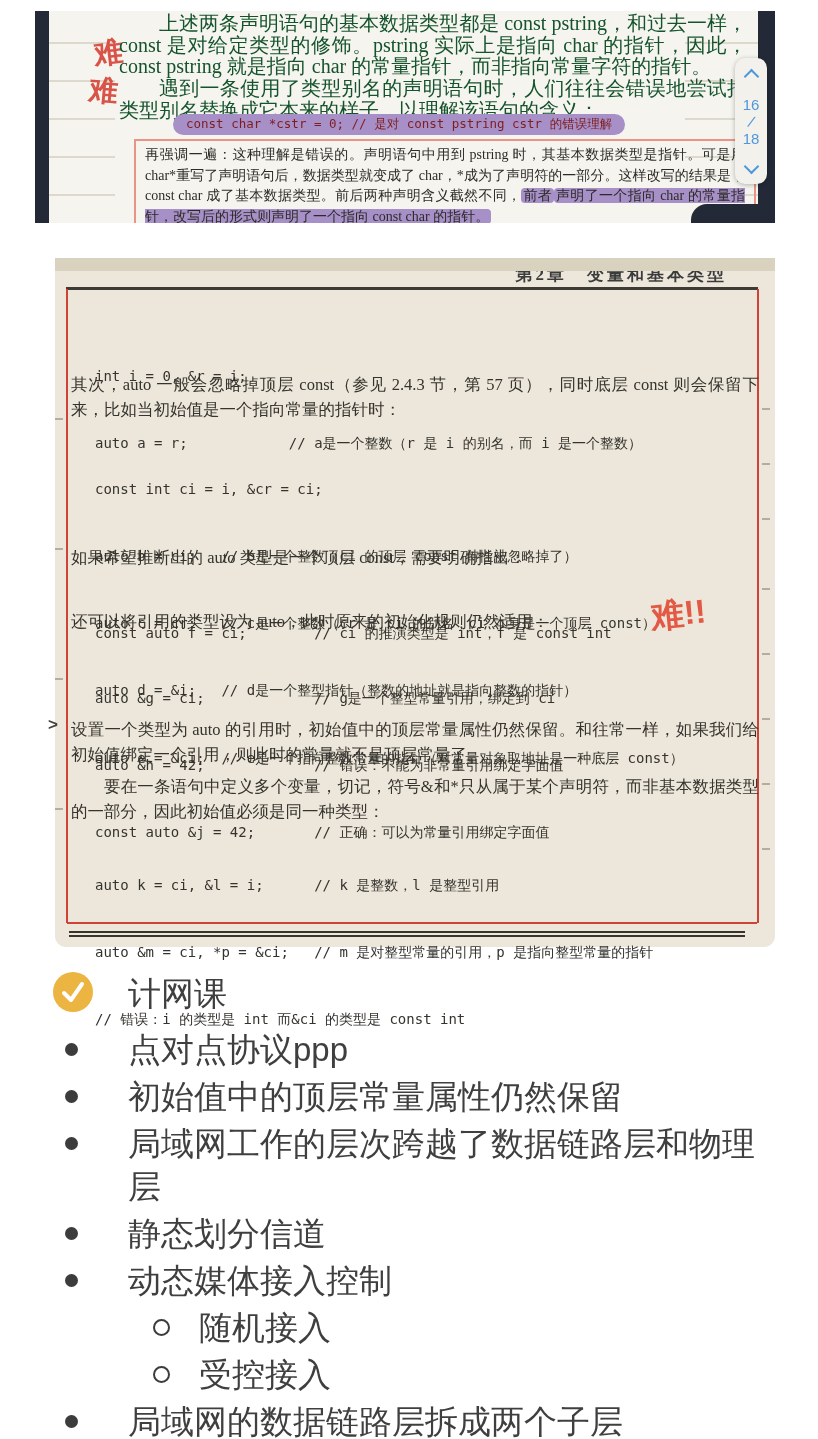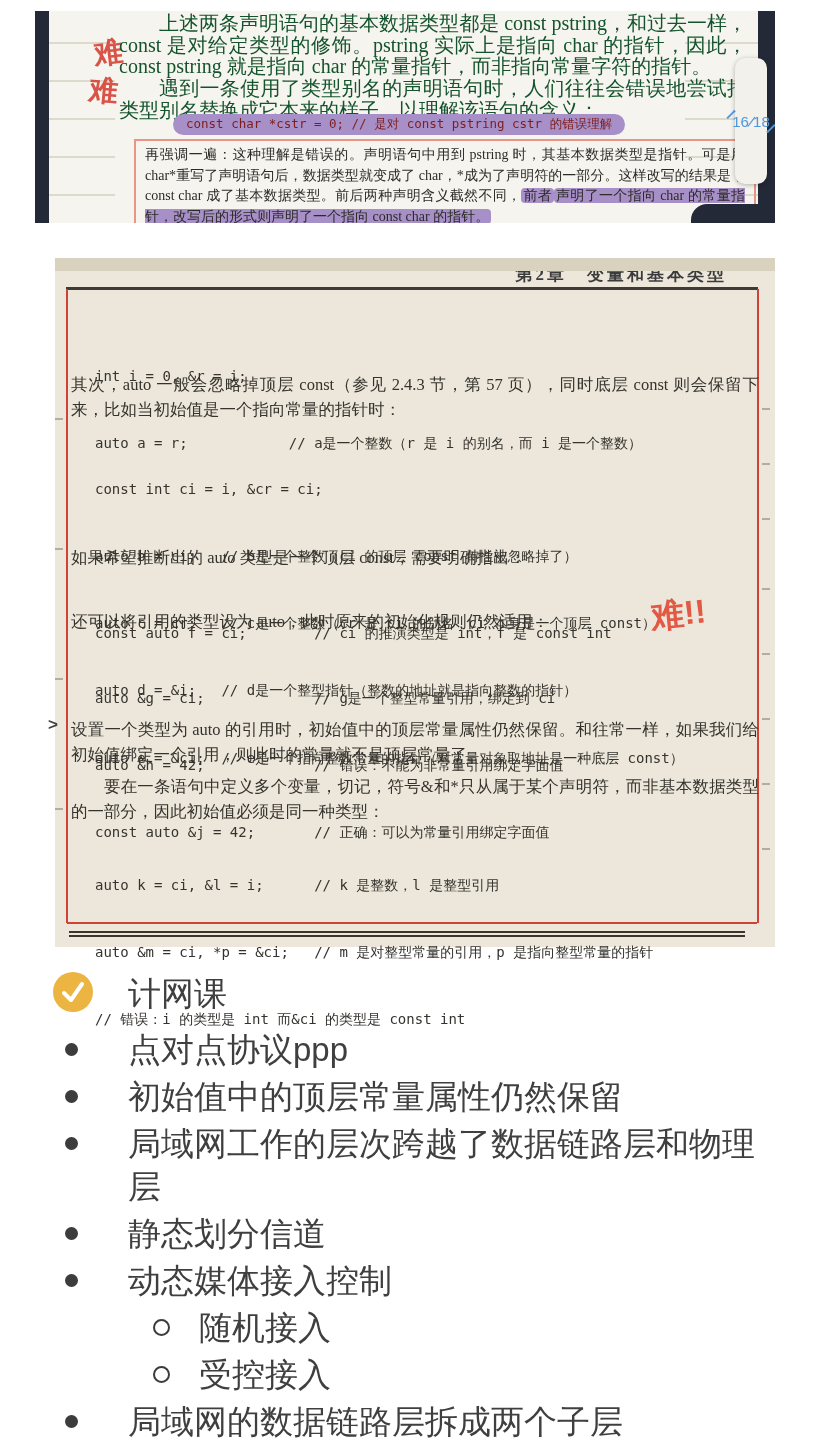--- a/index.html
+++ b/index.html
@@ -11,30 +11,30 @@
   .strip{background:#232937;top:0;height:212px;}
   .rule{height:2px;background:#ddd9cd;}
   .hw{color:#d5392c;font-size:29px;font-weight:bold;line-height:30px;opacity:.85;}
   .bktext1{font-family:"Liberation Serif",serif;color:#14532d;font-size:20px;line-height:21.5px;text-align:justify;text-indent:2em;}
   .pill{background:#a78fc7;border-radius:11px;padding:2px 13px;font-family:"DejaVu Sans Mono",monospace;
     font-size:12.5px;color:#7f1d1d;white-space:nowrap;}
   .redbox{border:2px solid #ea9486;padding:4px 9px 6px 9px;font-family:"Liberation Serif",serif;color:#2d2b28;
     font-size:14px;line-height:20.5px;text-align:justify;}
   .hl{background:#a78fc7;border-radius:4px;padding:0 2px;}
   .pager{left:700px;top:47px;width:32px;height:126px;background:#f3f1eb;border-radius:10px;z-index:5;
-    box-shadow:0 1px 5px rgba(0,0,0,.28);display:flex;flex-direction:row;align-items:center;justify-content:center;
+    box-shadow:0 1px 5px rgba(0,0,0,.28);display:flex;flex-direction:column;align-items:center;justify-content:center;
     color:#4f97dd;font-size:15px;line-height:17px;}
   .chev{width:9px;height:9px;border-left:2.2px solid #4f97dd;border-top:2.2px solid #4f97dd;}
   .chev.up{transform:rotate(45deg);margin-bottom:14px;}
   .chev.down{transform:rotate(225deg);margin-top:14px;}
   .pager .slash{transform:rotate(12deg);font-style:italic;}
   .corner-dark{left:656px;top:193px;width:84px;height:19px;background:#232937;border-radius:16px 0 0 0;z-index:4;}
 
   
-  #img2{left:55px;top:258px;width:720px;height:689px;background:#ece7da;}
+  #img2{left:55px;top:258px;width:720px;height:689px;background:#ece7da;border-radius:11px;}
   .topstrip{left:0;top:0;width:720px;height:13px;background:#d9d2bf;}
   .vred{width:2px;background:#cf4337;top:31px;height:634px;}
   .hred{left:12px;top:664px;width:690px;height:2px;background:#cf4337;}
   .hrule{left:11px;top:29px;width:692px;height:3px;background:#3e3b36;}
   .dblrule{left:14px;top:673px;width:676px;height:2px;border-top:2px solid #38352f;border-bottom:2px solid #38352f;}
   .hclip{left:420px;top:13px;width:252px;height:15px;overflow:hidden;}
   .hclip span{display:block;margin-top:-8px;text-align:right;font-family:"Liberation Serif",serif;font-weight:bold;
     font-size:17px;letter-spacing:3px;color:#3b3b3b;white-space:nowrap;}
   .code{left:40px;font-family:"DejaVu Sans Mono",monospace;font-size:14px;line-height:22.4px;color:#35332e;white-space:pre;}
   .para{left:16px;width:688px;font-family:"Liberation Serif",serif;font-size:16.5px;line-height:25.2px;

